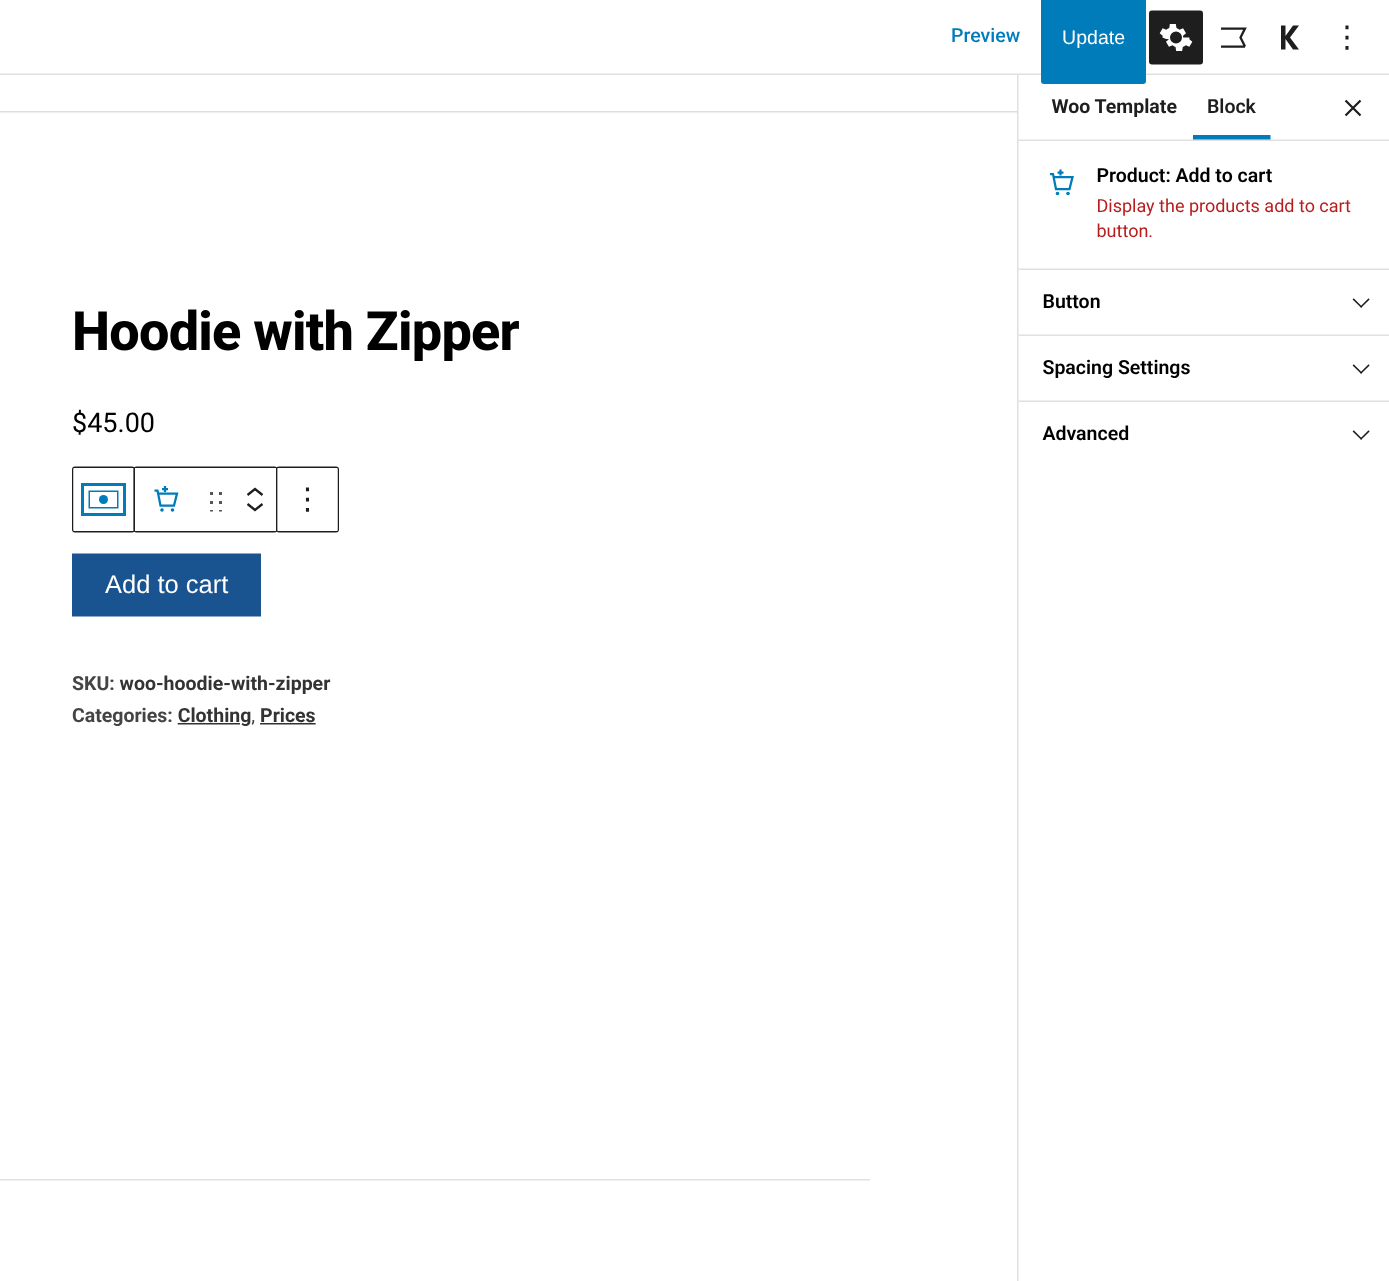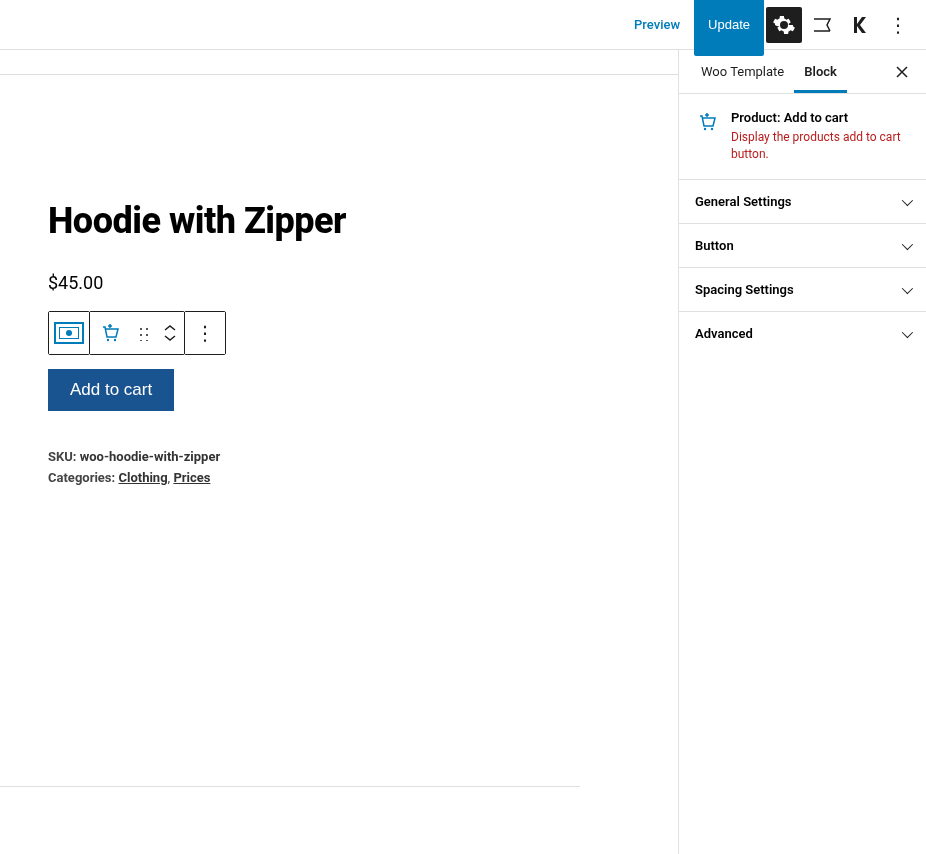--- a/index.html
+++ b/index.html
@@ -36,21 +36,21 @@
     
     .add-cart-btn { background: #1a5490; color: #fff; font-size: 17px; font-weight: 500; padding: 11px 22px; border: none; cursor: pointer; margin-bottom: 36px; }
     
     .meta { font-size: 13px; color: #444; line-height:1.6;}
     .meta-label { font-weight:700;}
     .meta-val { font-weight:700; color:#333;}
     .meta-link { color:#333; font-weight:700; text-decoration:underline; cursor:pointer;}
     
     .sidebar { width: 248px; border-left: 1px solid #e0e0e0; display:flex; flex-direction:column; }
     .tabs { display:flex; align-items:center; height:44px; border-bottom:1px solid #e0e0e0; padding:0 12px; position:relative;}
-    .tab { font-size:13px; color:#1e1e1e; padding:0 10px; height:100%; display:inline-flex; align-items:center; cursor:pointer; font-weight:400;}
+    .tab { font-size:13px; color:#1e1e1e; padding:0 10px; height:100%; display:inline-flex; align-items:center; cursor:pointer; font-weight:700;}
     .tab.active { box-shadow: inset 0 -3px 0 #007cba; font-weight: 600;}
     .close-btn { margin-left:auto; width:24px; height:24px; display:inline-flex; align-items:center; justify-content:center; cursor:pointer; background:none; border:none; font-size:16px; color:#1e1e1e;}
     
     .block-card { padding: 16px; display:flex; gap:12px; border-bottom:1px solid #e0e0e0;}
     .block-card-icon { width:24px; height:24px; flex-shrink:0; }
     .block-card-title { font-size:13px; font-weight:600; margin-bottom:4px;}
     .block-card-desc { font-size:12px; color:#b91c1c; line-height:1.4;}
     
     .panel-item { height:44px; padding:0 16px; display:flex; align-items:center; justify-content:space-between; border-bottom:1px solid #e0e0e0; cursor:pointer; font-size:13px; font-weight:600;}
     .panel-item:last-of-type { border-bottom:none; }
@@ -156,24 +156,20 @@
             <path fill="none" stroke="#007cba" stroke-width="1.5" d="M12 3v4m-2-2h4"></path>
           </svg>
       </div>
       <div>
         <div class="block-card-title">Product: Add to cart</div>
         <div class="block-card-desc">Display the products add to cart button.</div>
       </div>
     </div>
 
     <div class="panel-item">
-      <span>General Settings</span>
-        <span class="chev"></span>
-    </div>
-    <div class="panel-item">
       <span>Button</span>
         <span class="chev"></span>
     </div>
     <div class="panel-item">
       <span>Spacing Settings</span>
         <span class="chev"></span>
     </div>
     <div class="panel-item">
       <span>Advanced</span>
         <span class="chev"></span>

